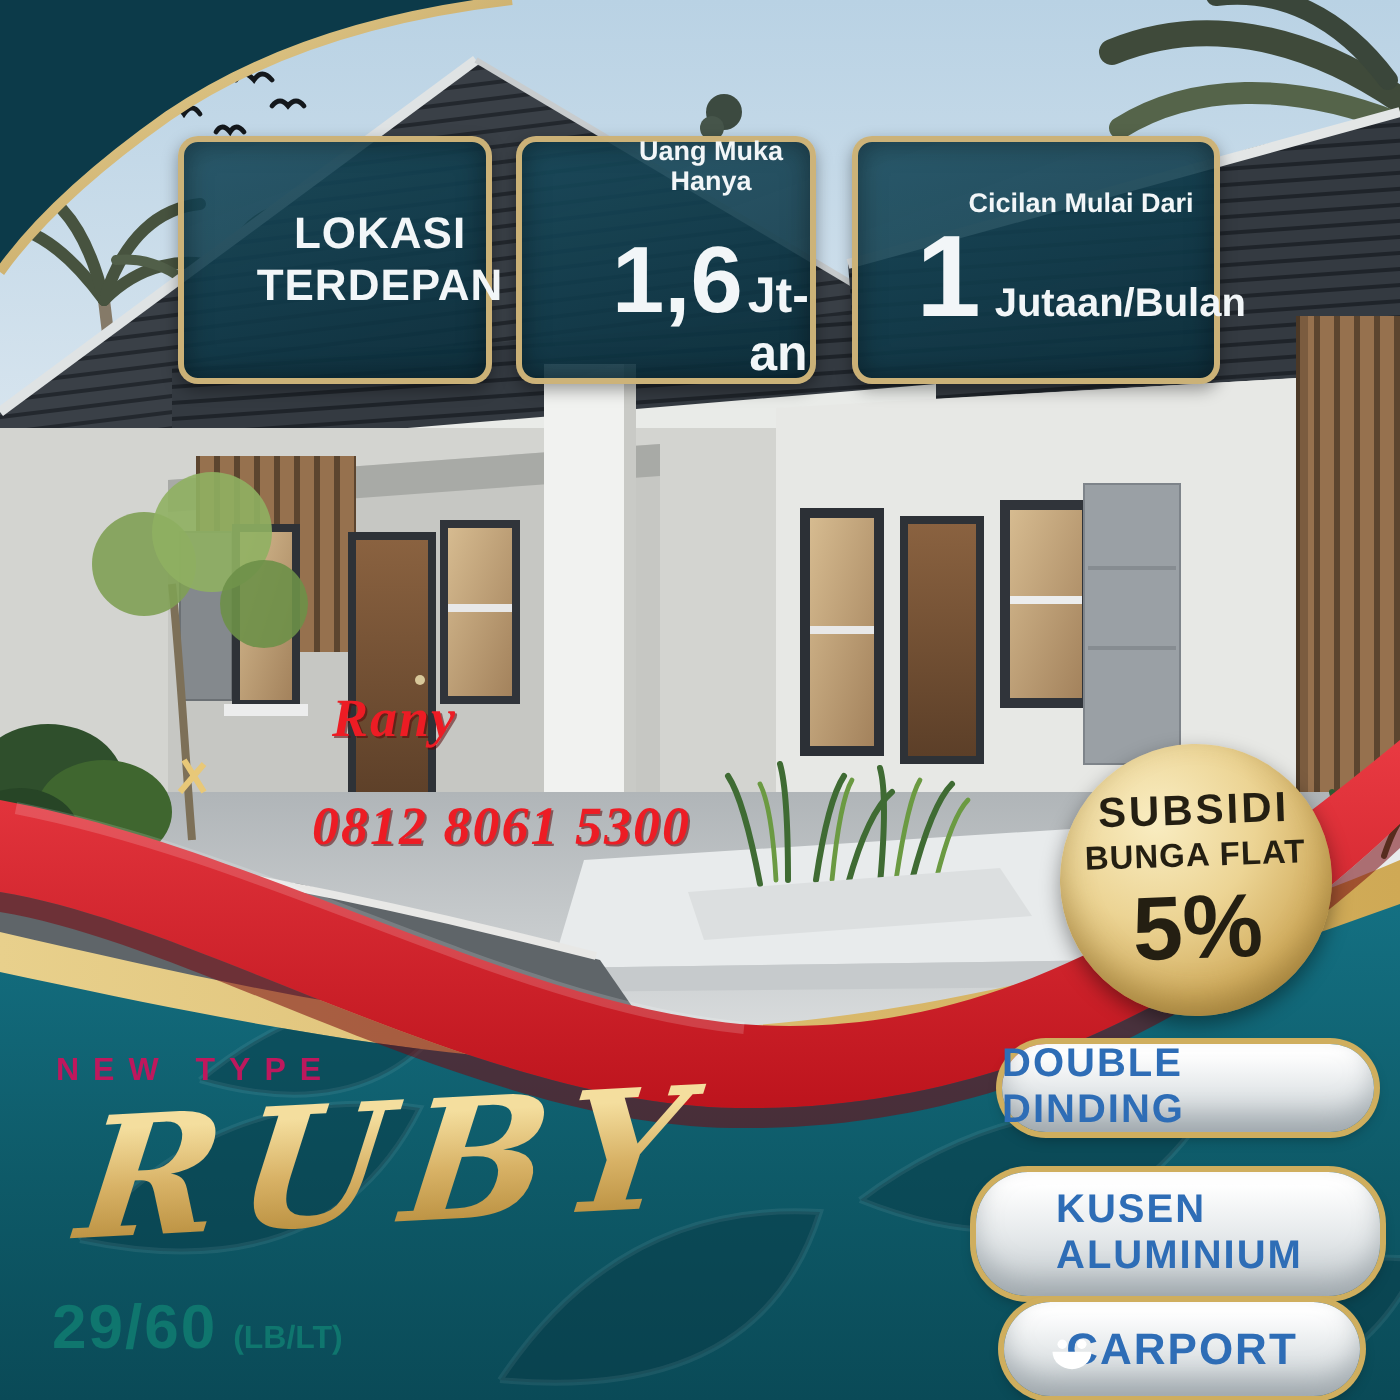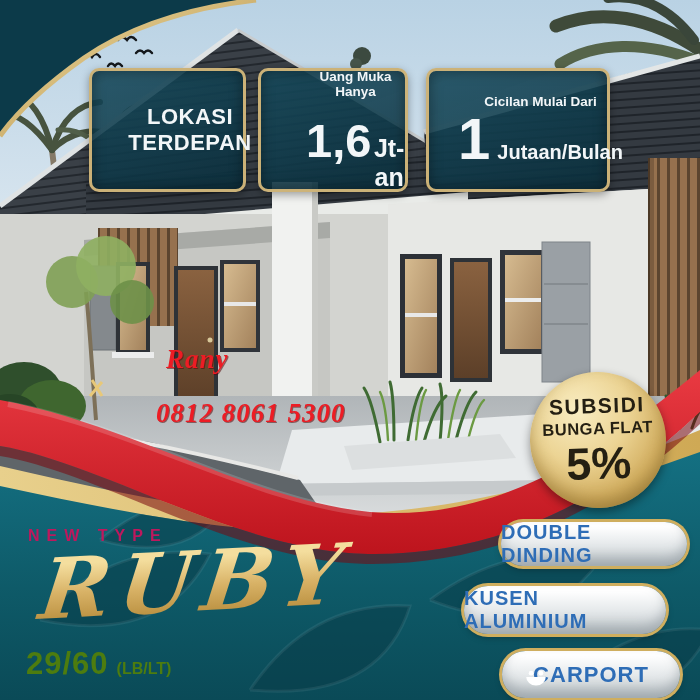--- a/index.html
+++ b/index.html
@@ -46,34 +46,34 @@
     color:#be185d;font-weight:bold;z-index:2;}
   .type-name{position:absolute;left:26px;top:540px;width:340px;text-align:center;
     font-family:"DejaVu Serif",serif;font-style:italic;font-weight:bold;
     font-size:84px;letter-spacing:9px;line-height:1;z-index:2;
     transform:skewX(-10deg) rotate(-3deg);
     color:var(--gold_script,#dcb76a);
     background:linear-gradient(#f4de9e 20%, #d8b266 55%, #b98f3f 90%);
     -webkit-background-clip:text;background-clip:text;
     -webkit-text-fill-color:transparent;}
   .size-row{position:absolute;left:26px;top:646px;display:flex;align-items:baseline;
-    color:#4d7c0f;z-index:2;}
+    color:#0f766e;z-index:2;}
   .size-big{font-size:31px;font-weight:bold;letter-spacing:1px;}
   .size-unit{font-size:16px;font-weight:bold;margin-left:8px;}
 
   
   .pill{position:absolute;box-sizing:border-box;border-radius:26px;
     background:linear-gradient(#ffffff 10%, #e3e7e9 55%, #c0c7cb 100%);
     box-shadow:0 0 0 3px #cfae5e, 0 3px 7px rgba(0,0,0,.35),
                inset 0 -8px 12px rgba(130,140,146,.5);
     display:flex;align-items:center;justify-content:center;
     color:var(--feature_blue,#2e6db6);font-weight:bold;font-size:20px;
     letter-spacing:1px;z-index:2;cursor:pointer;}
   .pill1{left:477px;top:522px;width:186px;height:44px;margin-left:24px;}
-  .pill2{left:464px;top:586px;width:202px;height:48px;}
+  .pill2{left:488px;top:586px;width:202px;height:62px;padding-left:40px;}
   .pill3{left:502px;top:651px;width:178px;height:47px;font-size:22px;}
 
   
   .watermark{position:absolute;left:523px;top:664px;display:flex;align-items:center;
     gap:5px;color:#fff;font-size:30px;font-weight:600;z-index:3;
     text-shadow:0 1px 3px rgba(0,0,0,.45);}
 </style>
 </head>
 <body>
 

